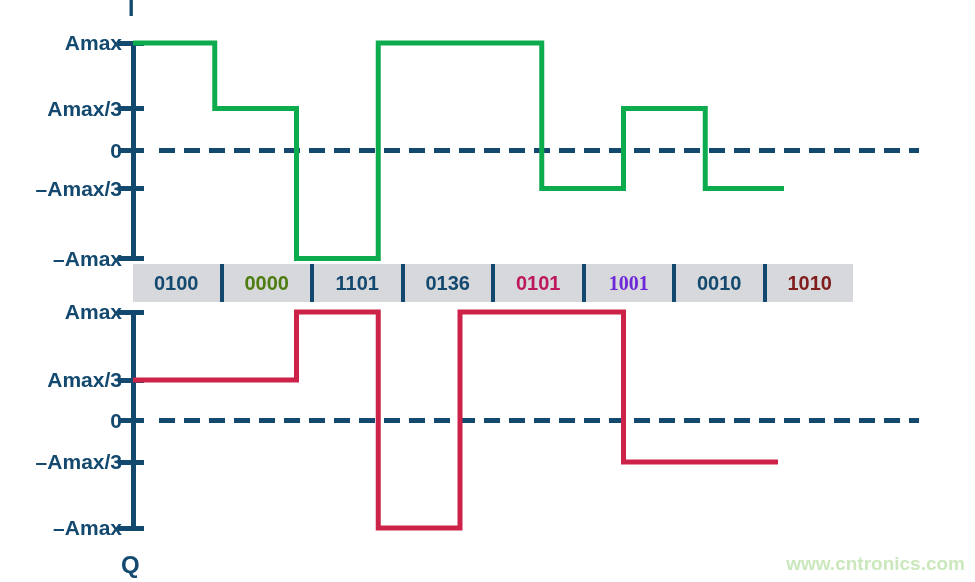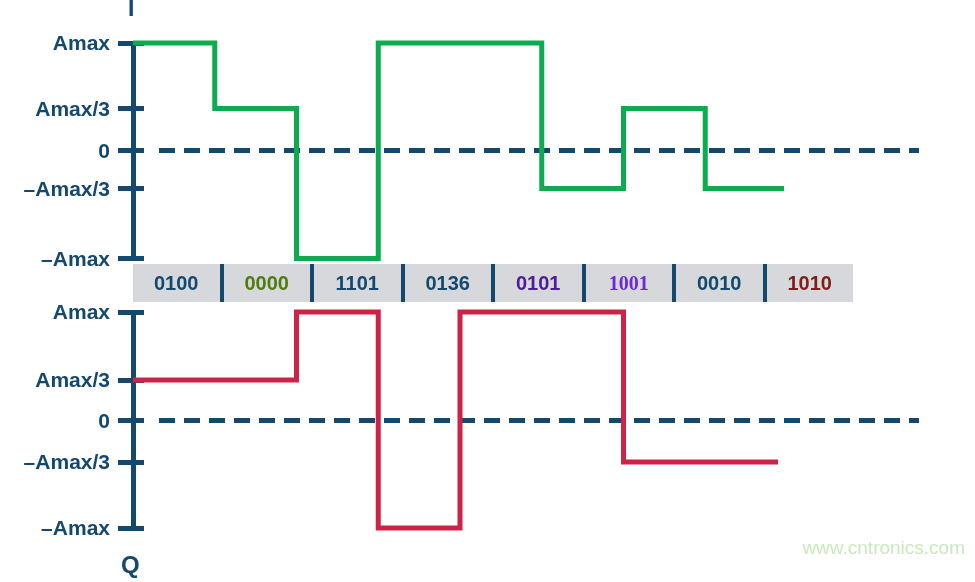--- a/index.html
+++ b/index.html
@@ -1,32 +1,32 @@
 <!DOCTYPE html>
 <html><head>
 <meta charset="utf-8">
 <style>
   html,body{margin:0;padding:0;background:#fff;}
   #root{position:relative;width:975px;height:582px;background:#ffffff;overflow:hidden;
         font-family:"Liberation Sans",sans-serif;}
   .axis-line{position:absolute;width:5px;}
   .tick{position:absolute;width:26px;height:5px;}
-  .ticklabel{position:absolute;left:0;width:110px;text-align:right;
+  .ticklabel{position:absolute;left:12px;width:110px;text-align:right;
              font-weight:bold;font-size:21px;line-height:26px;white-space:nowrap;}
   .dash-line{position:absolute;height:5px;}
   .chlabel{position:absolute;font-weight:bold;}
   #i-label{left:128px;top:-5px;font-size:23px;line-height:1.2;}
   #q-label{left:121px;top:551px;font-size:24px;}
   #strip{position:absolute;left:133px;top:264px;width:720px;height:38px;display:flex;}
   .cell{flex:1 1 0;display:flex;align-items:center;justify-content:center;
         font-weight:bold;font-size:20px;}
   #strip-label{position:absolute;left:801px;top:264px;height:38px;line-height:38px;
                font-weight:bold;font-size:21px;white-space:nowrap;}
   #wave-svg{position:absolute;left:0;top:0;pointer-events:none;}
-  #watermark{position:absolute;right:10px;top:537px;font-size:19px;}
+  #watermark{position:absolute;right:10px;top:553px;font-size:19px;font-weight:bold;}
 </style>
 </head>
 <body>
 
 <div id="root">
   <div class="chlabel" id="i-label" style="color: rgb(20, 73, 111);">I</div>
 
   <div id="plot-i">
       <div class="axis-line" style="left: 131px; top: 41px; height: 220px; background: rgb(20, 73, 111);"></div>
       <div class="dash-line" style="left: 159px; top: 148px; width: 760px; background: repeating-linear-gradient(90deg, rgb(20, 73, 111) 0px, rgb(20, 73, 111) 16px, transparent 16px, transparent 25px);"></div>
@@ -40,21 +40,21 @@
       <div class="ticklabel" style="top: 175.5px; color: rgb(20, 73, 111);">–Amax/3</div>
       <div class="tick" style="left: 118px; top: 256px; background: rgb(20, 73, 111);"></div>
       <div class="ticklabel" style="top: 245.5px; color: rgb(20, 73, 111);">–Amax</div>
     </div>
 
   <div id="strip" style="background: rgb(215, 216, 219);">
       <div class="cell" style="color: rgb(20, 73, 111); position: relative;">0100</div>
       <div class="cell" style="color: #4d7c0f; position: relative; border-left: 4px solid rgb(20, 73, 111);">0000</div>
       <div class="cell" style="color: rgb(20, 73, 111); position: relative; border-left: 4px solid rgb(20, 73, 111);">1101</div>
       <div class="cell" style="color: rgb(20, 73, 111); position: relative; border-left: 4px solid rgb(20, 73, 111);">0136</div>
-      <div class="cell" style="color: #4c1d95; position: relative; border-left: 4px solid rgb(20, 73, 111);">0101</div>
+      <div class="cell" style="color: #be185d; position: relative; border-left: 4px solid rgb(20, 73, 111);">0101</div>
       <div class="cell" style="color: #6d28d9; position: relative; border-left: 4px solid rgb(20, 73, 111); font-family: Liberation Serif, serif;">1001</div>
       <div class="cell" style="color: rgb(20, 73, 111); position: relative; border-left: 4px solid rgb(20, 73, 111);">0010</div>
       <div class="cell" style="color: #7f1d1d; position: relative; border-left: 4px solid rgb(20, 73, 111);">1010</div>
     </div>
 
   <div id="plot-q">
       <div class="axis-line" style="left: 131px; top: 310px; height: 220px; background: rgb(20, 73, 111);"></div>
       <div class="dash-line" style="left: 159px; top: 418px; width: 760px; background: repeating-linear-gradient(90deg, rgb(20, 73, 111) 0px, rgb(20, 73, 111) 16px, transparent 16px, transparent 25px);"></div>
       <div class="tick" style="left: 118px; top: 309.5px; background: rgb(20, 73, 111);"></div>
       <div class="ticklabel" style="top: 299px; color: rgb(20, 73, 111);">Amax</div>

